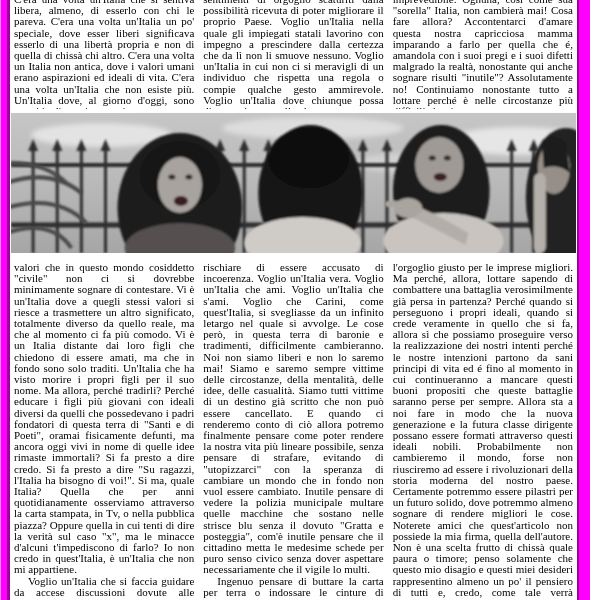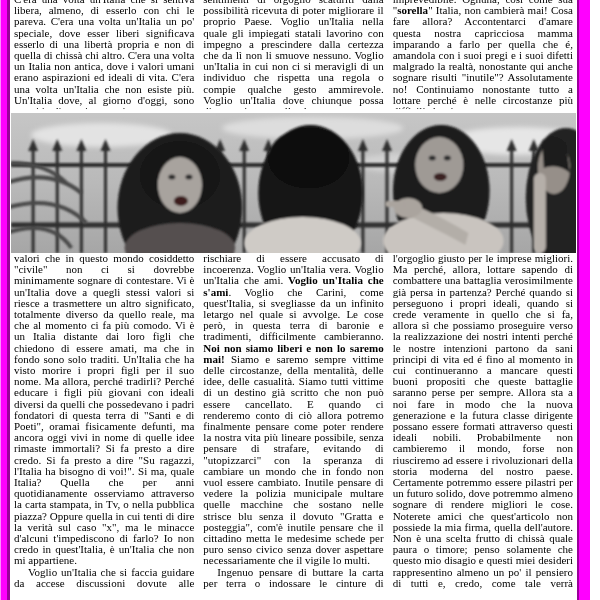--- a/index.html
+++ b/index.html
@@ -19,31 +19,31 @@
     background:linear-gradient(to right, #9b009b 0 2px, #ff00ff 2px 13px);
   }
 
   .content {
     position:absolute; left:10px; top:0; width:567px; height:600px;
     padding:0; box-sizing:border-box;
   }
 
   .row { display:flex; gap:9px; padding:0 4px; box-sizing:border-box; }
   .row.top { height:109px; overflow:hidden; }
-  .row.bottom { height:338px; overflow:hidden; }
+  .row.bottom { margin-top:9px; height:338px; overflow:hidden; }
 
   .col {
     flex:1 1 0; min-width:0;
     font-size:11px; line-height:11.2px; color:#000;
     text-align:justify;
   }
   .col .inner.clip-top { margin-top:-6px; }
   .col p { margin:0; text-align:justify; }
   .col p.indent { text-indent:14px; }
-  .col .b { font-weight:bold; }
+  .col .b { font-weight:normal; }
 
   .photo {
     margin:4px 1px 0 1px; height:140px; overflow:hidden;
     background:#9a9a9a;
   }
   .photo svg { display:block; width:100%; height:140px; }
 </style>
 </head>
 <body>
 

